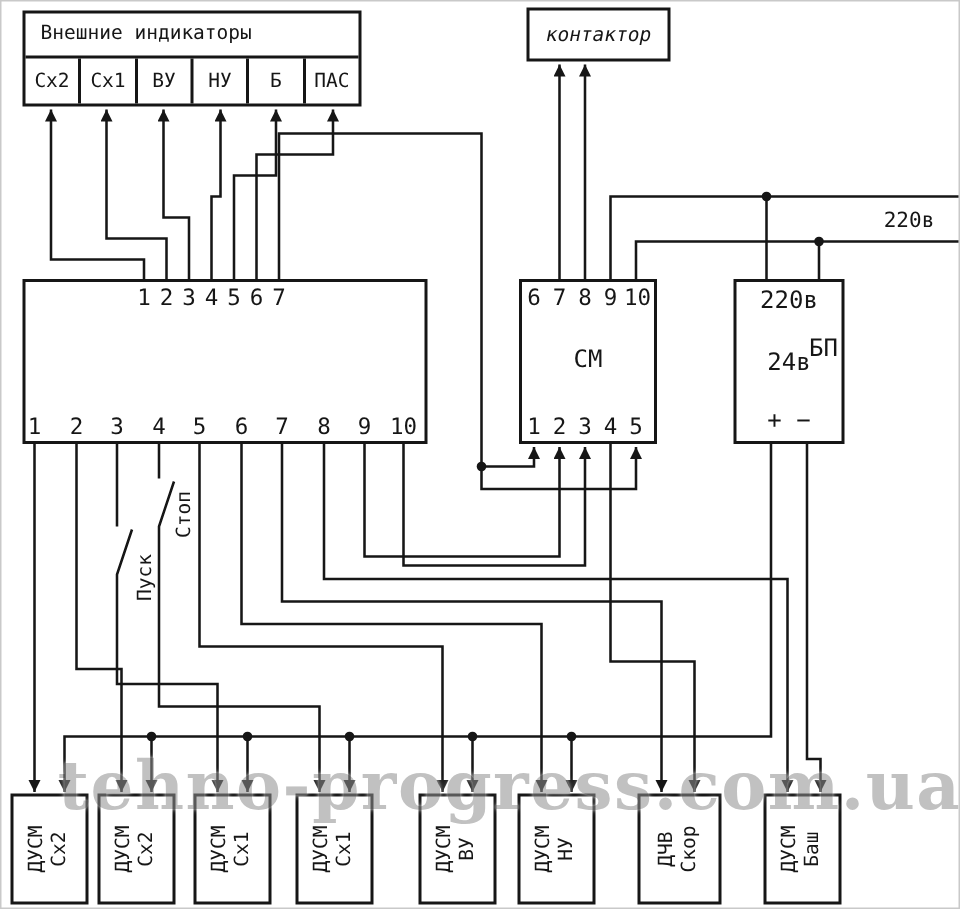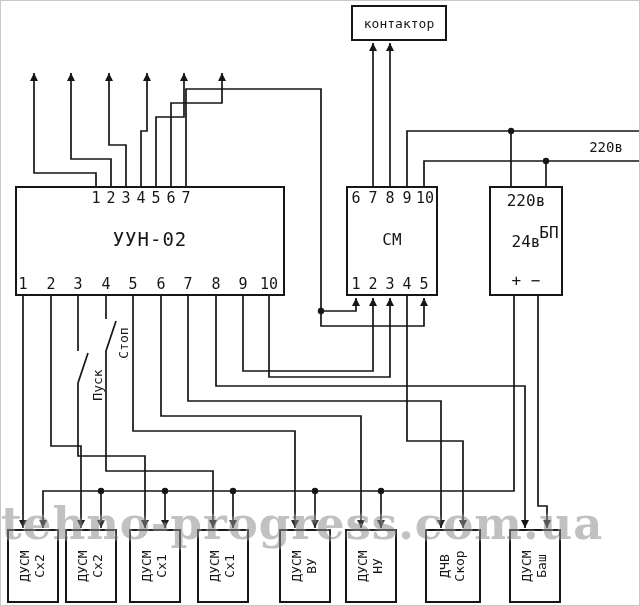--- a/index.html
+++ b/index.html
@@ -11,31 +11,31 @@
   svg.wires{position:absolute;left:0;top:0;}
   .box{position:absolute;border:2px solid #161616;background:#fff;box-sizing:border-box;}
   .clbl{position:absolute;transform:translate(-50%,-50%);white-space:nowrap;}
   .term{font-size:15px;}
   .biglbl{font-size:19px;letter-spacing:1px;}
   .medlbl{font-size:16px;}
   .ext-title{padding:6px 0 0 10px;font-size:13px;}
   .ext-cells{position:absolute;left:0;right:0;bottom:0;height:30px;display:flex;border-top:2px solid #161616;}
   .ext-cell{flex:1;display:flex;align-items:center;justify-content:center;font-size:13px;border-left:2px solid #161616;}
   .ext-cell:first-child{border-left:none;}
-  .contactor{display:flex;align-items:center;justify-content:center;font-size:13px;}
+  .contactor{display:flex;align-items:center;justify-content:center;font-size:13px;font-style:italic;}
   .sensor{top:528px;height:74px;}
   .rot{
     position:absolute;left:50%;top:50%;width:70px;height:46px;
     transform:translate(-50%,-50%) rotate(-90deg);
     display:flex;flex-direction:column;align-items:center;justify-content:center;
     font-size:13px;line-height:1.15;white-space:nowrap;
   }
   .rotlbl{position:absolute;transform:translate(-50%,-50%) rotate(-90deg);font-size:13px;white-space:nowrap;}
   .watermark{
-    position:absolute;left:0;top:496px;width:640px;text-align:left;
+    position:absolute;left:0;top:496px;width:640px;text-align:right;
     font-family:"DejaVu Serif","Liberation Serif",serif;font-weight:bold;
     font-size:45px;letter-spacing:1px;color:#8f8f8f;opacity:.55;
     text-shadow:0 0 2px #fff, 0 0 4px #fff;pointer-events:none;z-index:5;
   }
 </style>
 </head>
 <body>
 
 <div class="stage">
 
@@ -93,27 +93,37 @@
       <circle cx="510" cy="130" r="3.2"></circle>
       <circle cx="545" cy="160" r="3.2"></circle>
       <circle cx="100" cy="490" r="3.2"></circle>
       <circle cx="164" cy="490" r="3.2"></circle>
       <circle cx="232" cy="490" r="3.2"></circle>
       <circle cx="314" cy="490" r="3.2"></circle>
       <circle cx="380" cy="490" r="3.2"></circle>
     </g>
   </svg>
 
+  <div class="box" style="left:14px;top:6px;width:226px;height:64px">
+    <div class="ext-title">Внешние индикаторы</div>
+    <div class="ext-cells">
+      <div class="ext-cell">Сх2</div>
+      <div class="ext-cell">Сх1</div>
+      <div class="ext-cell">ВУ</div>
+      <div class="ext-cell">НУ</div>
+      <div class="ext-cell">Б</div>
+      <div class="ext-cell">ПАС</div>
+    </div>
+  </div>
 
   <div class="box contactor" style="left:350px;top:4px;width:96px;height:36px">
     <span>контактор</span>
   </div>
 
   <div class="box" style="left:14px;top:185px;width:270px;height:110px"></div>
-  <span class="clbl biglbl" style="left:149px;top:238px">УУН-02</span>
   <span class="clbl term" style="left:95px;top:197px">1</span>
   <span class="clbl term" style="left:110px;top:197px">2</span>
   <span class="clbl term" style="left:125px;top:197px">3</span>
   <span class="clbl term" style="left:140px;top:197px">4</span>
   <span class="clbl term" style="left:155px;top:197px">5</span>
   <span class="clbl term" style="left:170px;top:197px">6</span>
   <span class="clbl term" style="left:185px;top:197px">7</span>
   <span class="clbl term" style="left:22px;top:283px">1</span>
   <span class="clbl term" style="left:50px;top:283px">2</span>
   <span class="clbl term" style="left:77px;top:283px">3</span>

